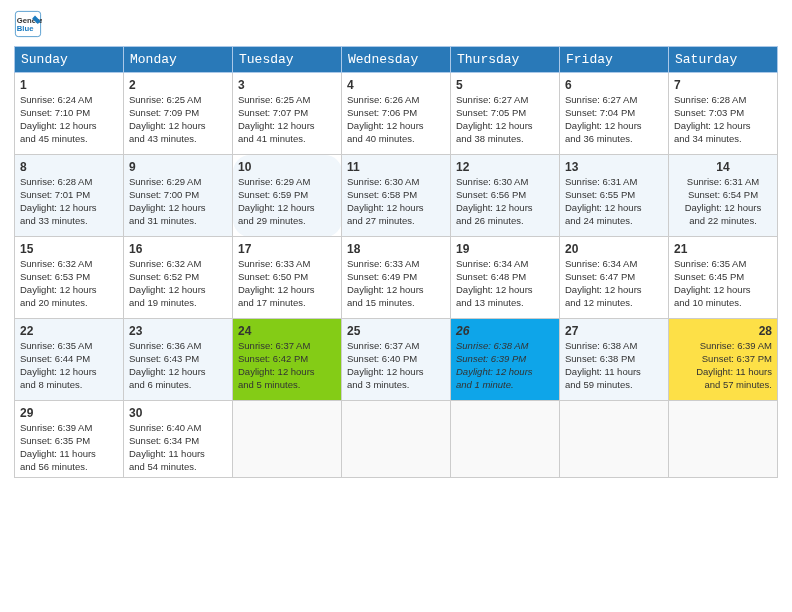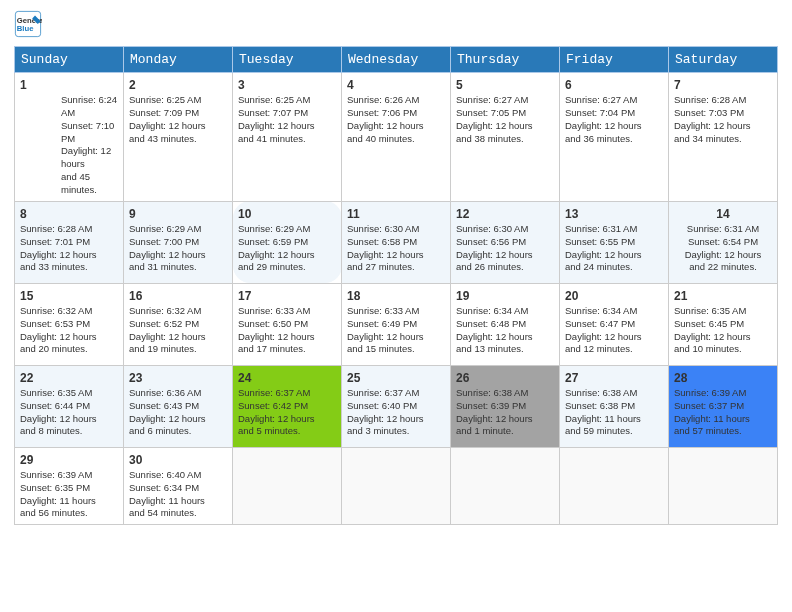--- a/index.html
+++ b/index.html
@@ -120,21 +120,21 @@
           <th>Wednesday</th>
           <th>Thursday</th>
           <th>Friday</th>
           <th>Saturday</th>
         </tr>
     </thead>
     <tbody id="calendar-body">
     <tr>
           <td>
             <span class="day-num">1</span>
-            <div class="day-detail" style="white-space: pre-line; margin-left: 41px;">Sunrise: 6:24 AM
+            <div class="day-detail" style="white-space: pre-line;">Sunrise: 6:24 AM
 Sunset: 7:10 PM
 Daylight: 12 hours
 and 45 minutes.</div>
           </td>
           <td>
             <span class="day-num">2</span>
             <div class="day-detail" style="white-space: pre-line;">Sunrise: 6:25 AM
 Sunset: 7:09 PM
 Daylight: 12 hours
 and 43 minutes.</div>
@@ -299,35 +299,35 @@
 Daylight: 12 hours
 and 5 minutes.</div>
           </td>
           <td style="background: rgb(240, 246, 251);">
             <span class="day-num">25</span>
             <div class="day-detail" style="white-space: pre-line;">Sunrise: 6:37 AM
 Sunset: 6:40 PM
 Daylight: 12 hours
 and 3 minutes.</div>
           </td>
-          <td style="background: #a3a3a3;">
+          <td style="background: #0ea5e9; font-style: italic;">
             <span class="day-num">26</span>
             <div class="day-detail" style="white-space: pre-line;">Sunrise: 6:38 AM
 Sunset: 6:39 PM
 Daylight: 12 hours
 and 1 minute.</div>
           </td>
           <td style="background: rgb(240, 246, 251);">
             <span class="day-num">27</span>
             <div class="day-detail" style="white-space: pre-line;">Sunrise: 6:38 AM
 Sunset: 6:38 PM
 Daylight: 11 hours
 and 59 minutes.</div>
           </td>
-          <td style="background: #3b82f6;">
+          <td style="background: #fde047; text-align: right;">
             <span class="day-num">28</span>
             <div class="day-detail" style="white-space: pre-line;">Sunrise: 6:39 AM
 Sunset: 6:37 PM
 Daylight: 11 hours
 and 57 minutes.</div>
           </td>
         </tr>
         <tr class="last-row">
           <td>
             <span class="day-num">29</span>

